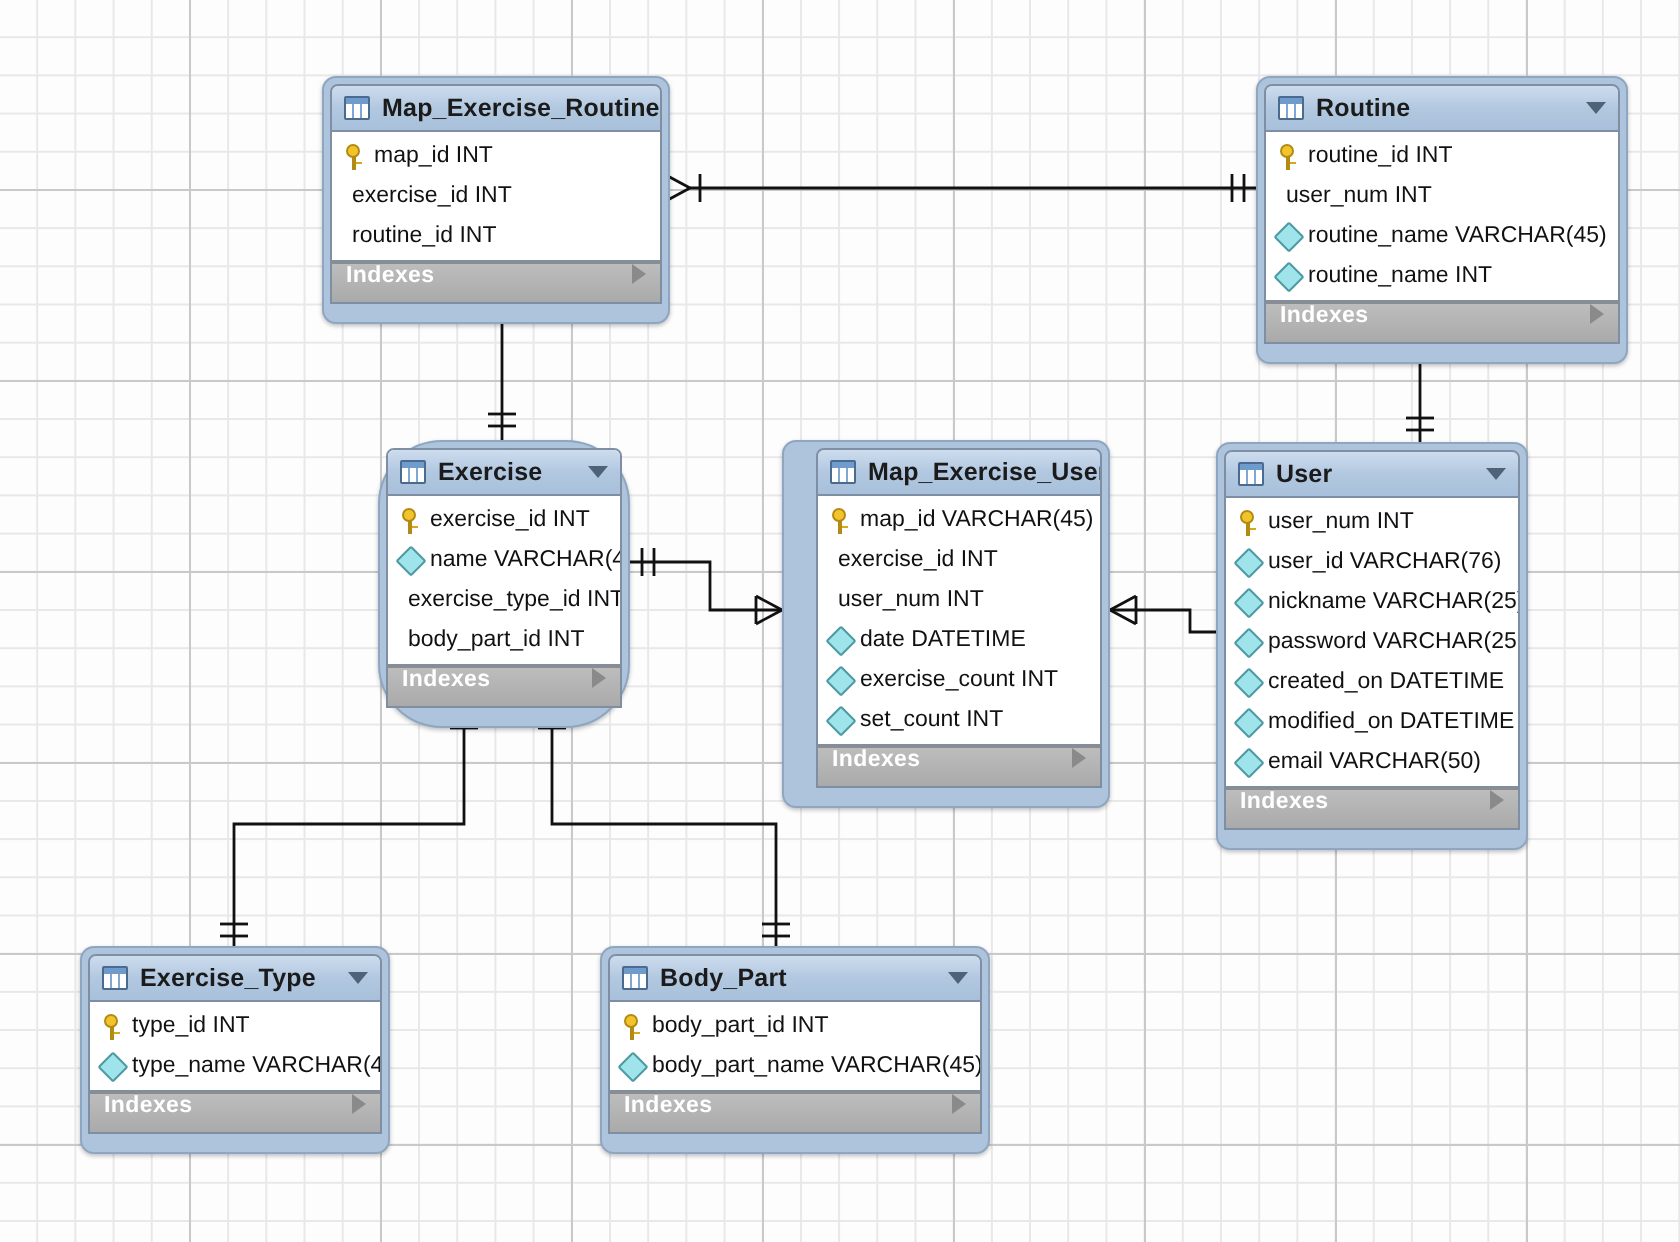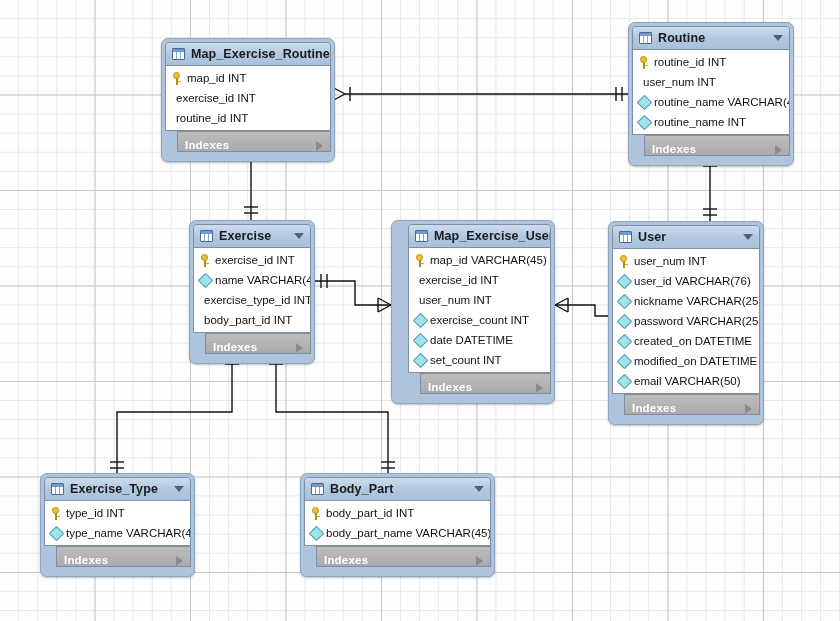--- a/index.html
+++ b/index.html
@@ -152,28 +152,27 @@
     background: #9fe4ea;
     border: 1px solid #4e9aa3;
     box-sizing: border-box;
     border-radius: 1px;
   }
   .ico-blank { width: 0px; height: 11px; flex: none; }
 
   .tbl-indexes {
     height: 19px;
     display: flex;
-    align-items: flex-end;
+    align-items: flex-start;
     padding: 0 7px;
     background: linear-gradient(to bottom, #bdbdbd 0%, #aaaaaa 100%);
     border-top: 1px solid #8d8d8d;
     border-left: 1px solid #7f8fa3;
     border-right: 1px solid #7f8fa3;
     border-bottom: 1px solid #7f8fa3;
-    margin-left: 12px;
   }
   .tbl-indexes .ix-label {
     flex: 1;
     font-size: 11.5px;
     font-weight: bold;
     color: #ffffff;
     letter-spacing: 0.2px;
   }
   .ix-arrow {
     width: 0; height: 0;
@@ -288,21 +287,21 @@
               <span class="ico-blank"></span>
               <span class="col-label">routine_id INT</span>
             </div>
           </div>
         </div>
         <div class="tbl-indexes">
           <span class="ix-label">Indexes</span>
           <span class="ix-arrow"></span>
         </div>
       </div>
-      <div class="table-node" style="left: 628px; top: 22px; width: 166px;">
+      <div class="table-node" style="left: 628px; top: 38px; width: 186px;">
         <div class="tbl-inner">
           <div class="tbl-header">
             <span class="tbl-icon"></span>
             <span class="tbl-title">Routine</span>
             <span class="caret"></span>
           </div>
           <div class="tbl-cols">
             <div class="col-row">
               <span class="ico-key">
                 <span class="kh"></span>
@@ -323,21 +322,21 @@
               <span class="ico-diamond"></span>
               <span class="col-label">routine_name INT</span>
             </div>
           </div>
         </div>
         <div class="tbl-indexes">
           <span class="ix-label">Indexes</span>
           <span class="ix-arrow"></span>
         </div>
       </div>
-      <div class="table-node" style="left: 189px; top: 220px; width: 126px;">
+      <div class="table-node" style="left: 189px; top: 220px; width: 126px; border-radius: 32px;">
         <div class="tbl-inner">
           <div class="tbl-header">
             <span class="tbl-icon"></span>
             <span class="tbl-title">Exercise</span>
             <span class="caret"></span>
           </div>
           <div class="tbl-cols">
             <div class="col-row">
               <span class="ico-key">
                 <span class="kh"></span>
@@ -384,25 +383,25 @@
             <div class="col-row">
               <span class="ico-blank"></span>
               <span class="col-label">exercise_id INT</span>
             </div>
             <div class="col-row">
               <span class="ico-blank"></span>
               <span class="col-label">user_num INT</span>
             </div>
             <div class="col-row">
               <span class="ico-diamond"></span>
+              <span class="col-label">date DATETIME</span>
+            </div>
+            <div class="col-row">
+              <span class="ico-diamond"></span>
               <span class="col-label">exercise_count INT</span>
-            </div>
-            <div class="col-row">
-              <span class="ico-diamond"></span>
-              <span class="col-label">date DATETIME</span>
             </div>
             <div class="col-row">
               <span class="ico-diamond"></span>
               <span class="col-label">set_count INT</span>
             </div>
           </div>
         </div>
         <div class="tbl-indexes">
           <span class="ix-label">Indexes</span>
           <span class="ix-arrow"></span>

